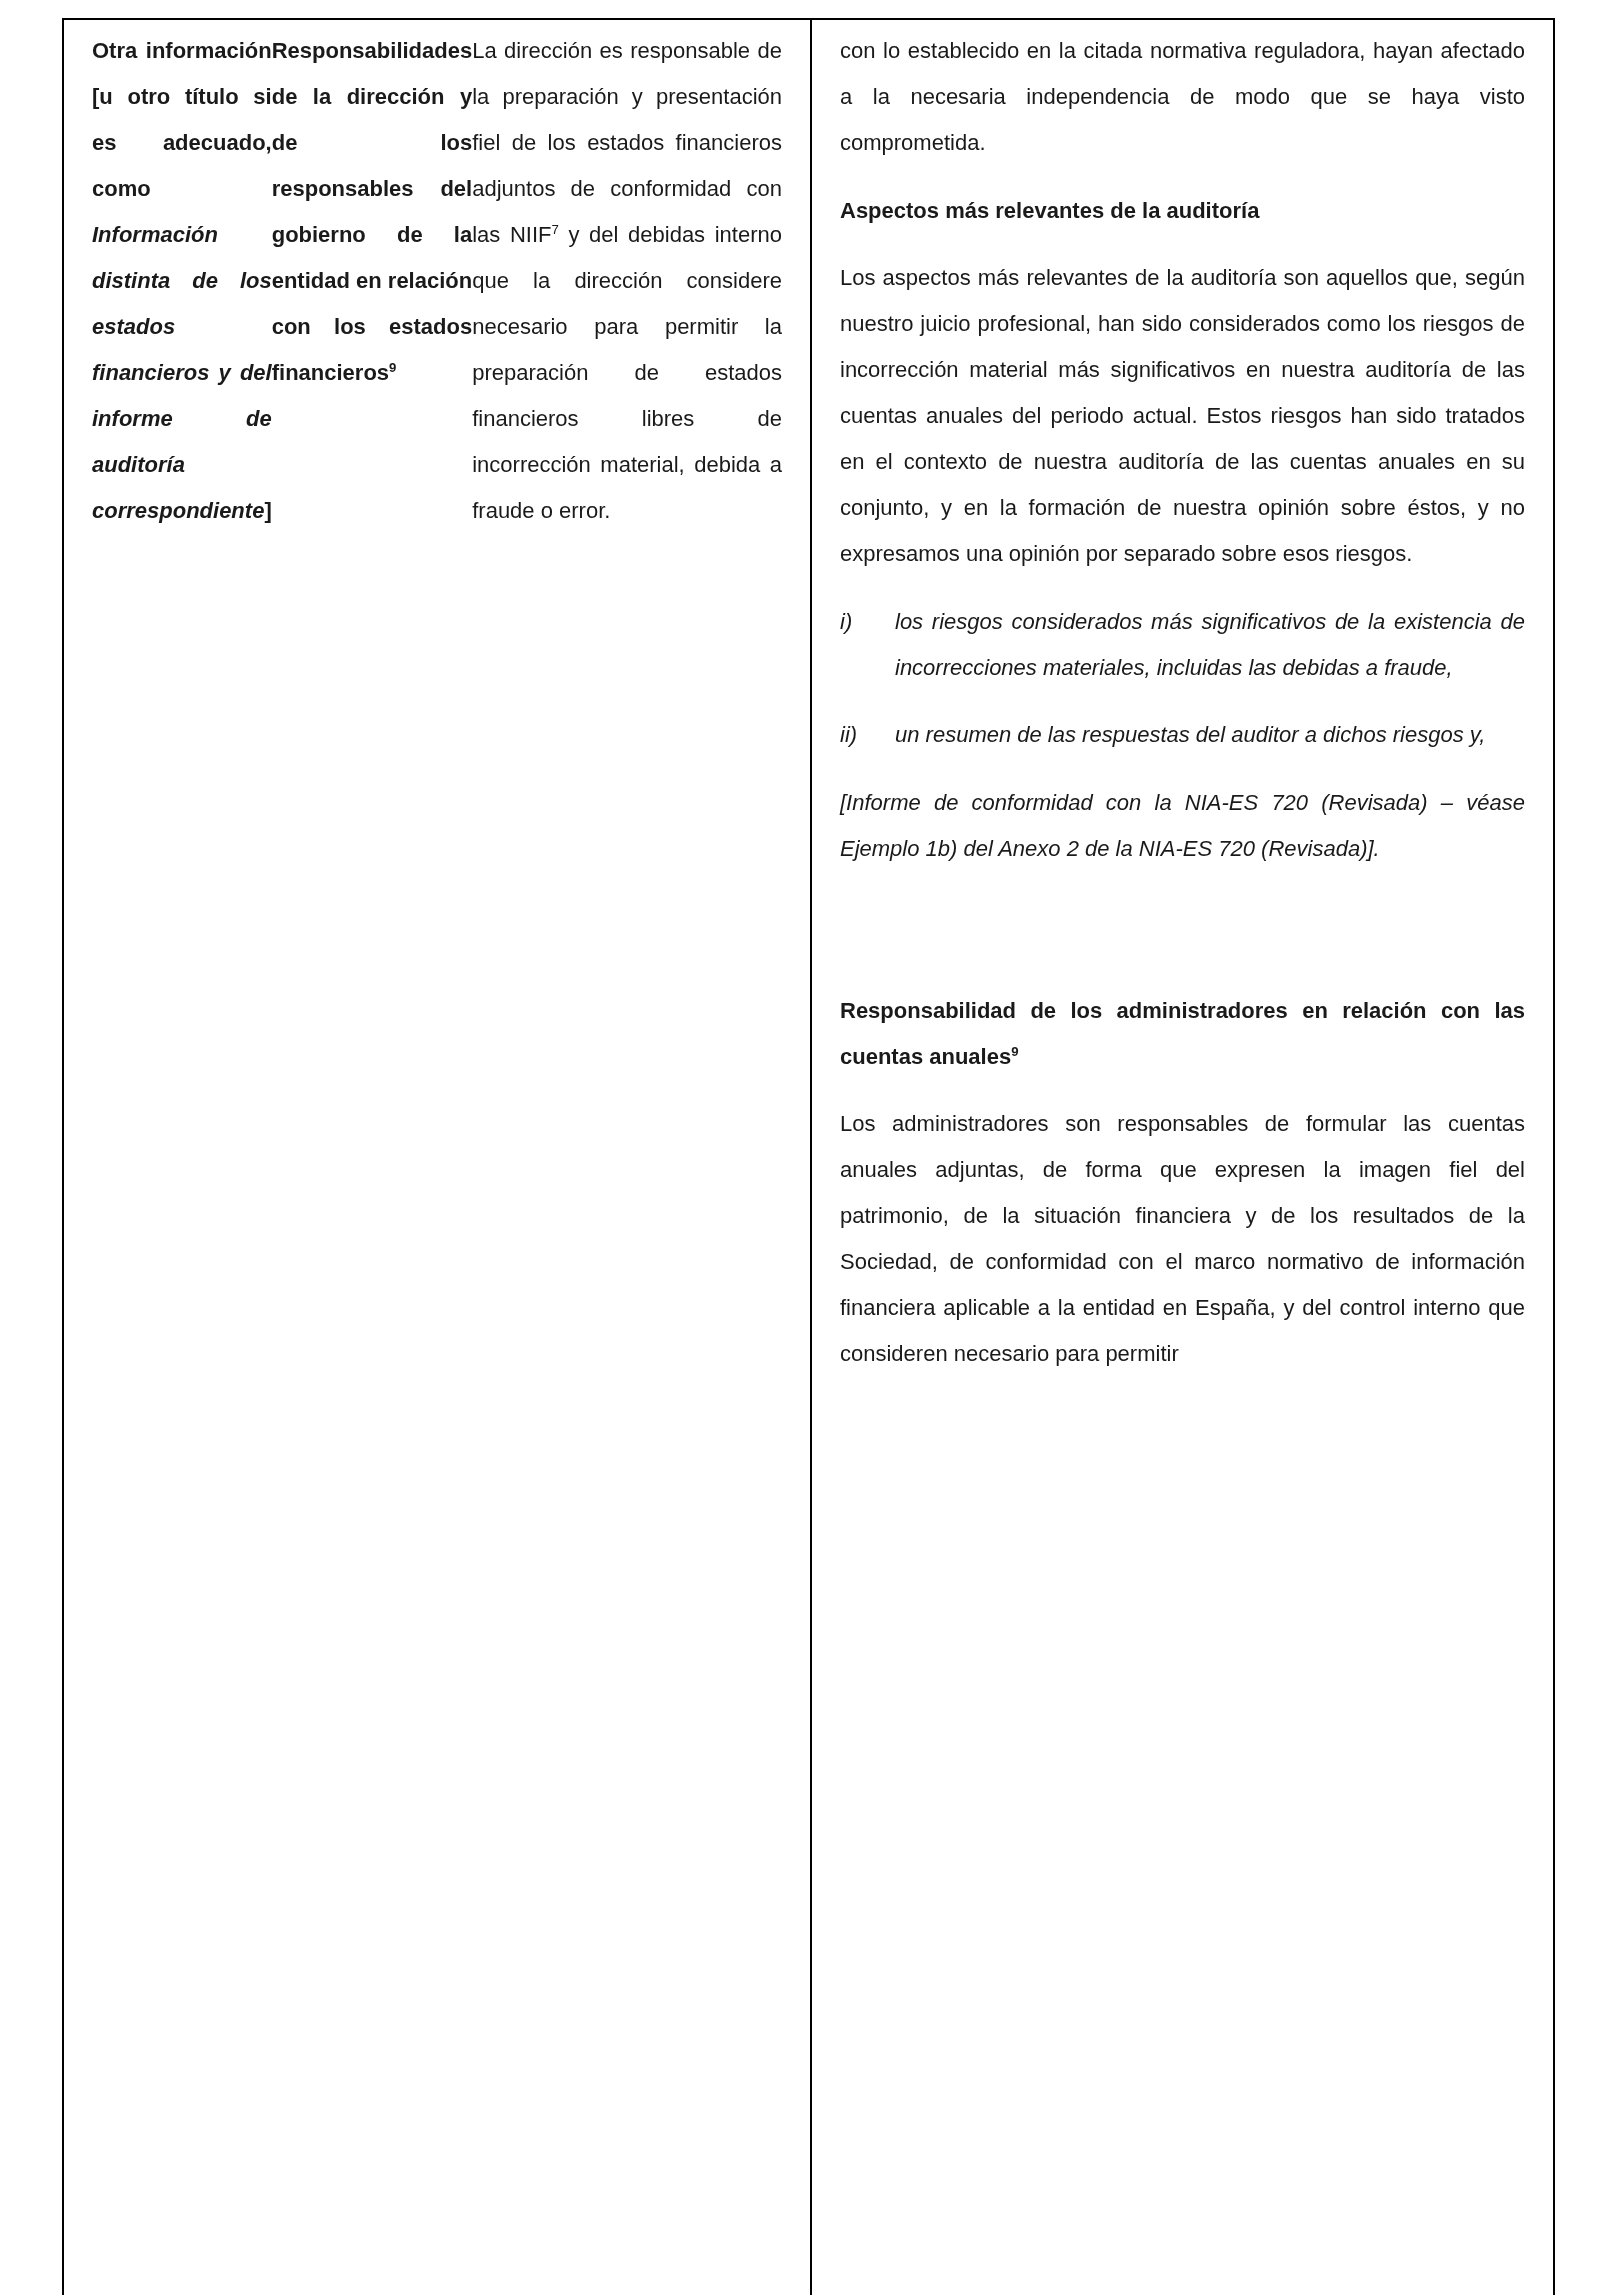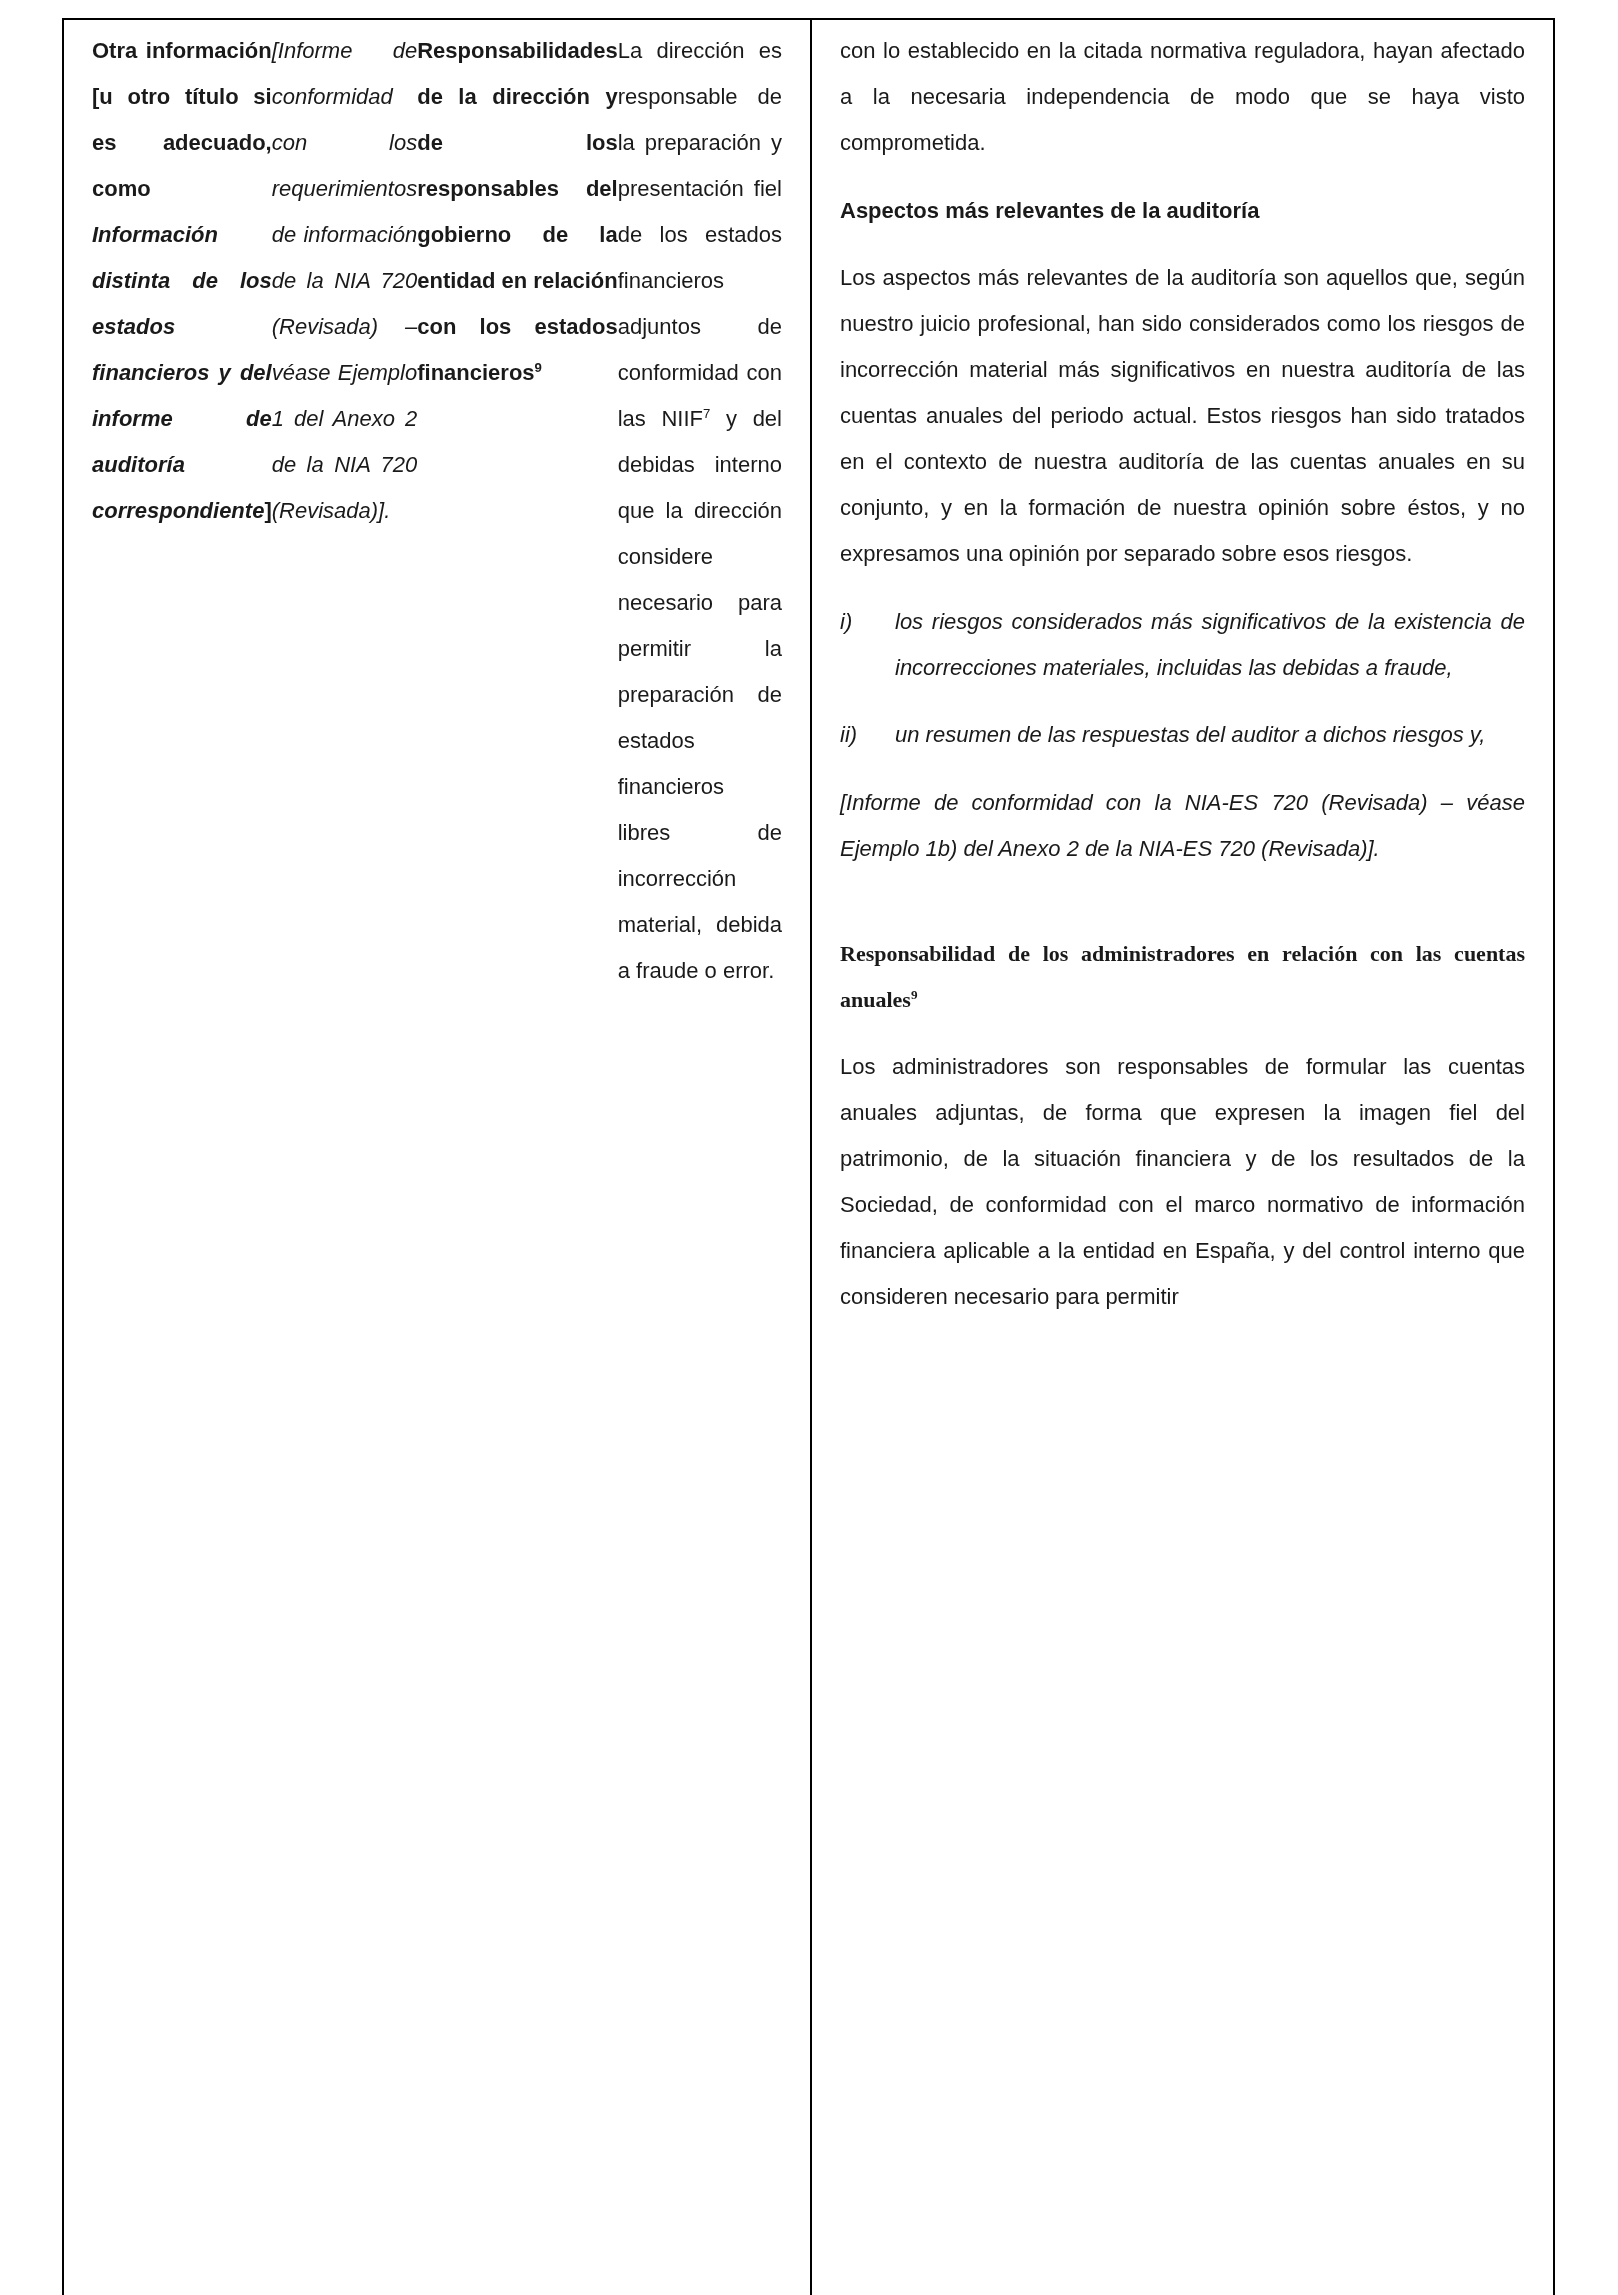--- a/index.html
+++ b/index.html
@@ -57,30 +57,29 @@
     margin: 0 0 21.5px 0;
   }
   .marker {
     flex: 0 0 55px;
     font-style: italic;
   }
   .li-text {
     flex: 1;
     text-align: justify;
   }
-  .gap-before { margin-top: 59px; font-family: Liberation Serif, serif; }
+  .gap-before { margin-top: 116px; }
 </style>
 </head>
 <body>
 
 <div class="page">
   <div class="doc-table">
     <div class="col col-left">
         <p><span class="b">Otra información [u otro título si es adecuado, como </span><span class="b i">Información distinta de los estados financieros y del informe de auditoría correspondiente</span><span class="b">]</span></p>
-        <p><span class="i">[Informe de conformidad con los requerimientos de información de la NIA 720 (Revisada) – véase Ejemplo 1 del Anexo 2 de la NIA 720 (Revisada)].</span></p>
         <p><span class="b">Responsabilidades de la dirección y de los responsables del gobierno de la entidad en relación con los estados financieros</span><sup class="b">9</sup></p>
         <p><span>La dirección es responsable de la preparación y presentación fiel de los estados financieros adjuntos de conformidad con las NIIF</span><sup>7</sup><span> y del debidas interno que la dirección considere necesario para permitir la preparación de estados financieros libres de incorrección material, debida a fraude o error.</span></p>
       </div>
     <div class="col col-right">
         <p><span>con lo establecido en la citada normativa reguladora, hayan afectado a la necesaria independencia de modo que se haya visto comprometida.</span></p>
         <p><span class="b">Aspectos más relevantes de la auditoría</span></p>
         <p><span>Los aspectos más relevantes de la auditoría son aquellos que, según nuestro juicio profesional, han sido considerados como los riesgos de incorrección material más significativos en nuestra auditoría de las cuentas anuales del periodo actual. Estos riesgos han sido tratados en el contexto de nuestra auditoría de las cuentas anuales en su conjunto, y en la formación de nuestra opinión sobre éstos, y no expresamos una opinión por separado sobre esos riesgos.</span></p>
         <div class="list-item">
           <span class="marker">i)</span>
           <span class="li-text"><span class="i">los riesgos considerados más significativos de la existencia de incorrecciones materiales, incluidas las debidas a fraude,</span></span>

